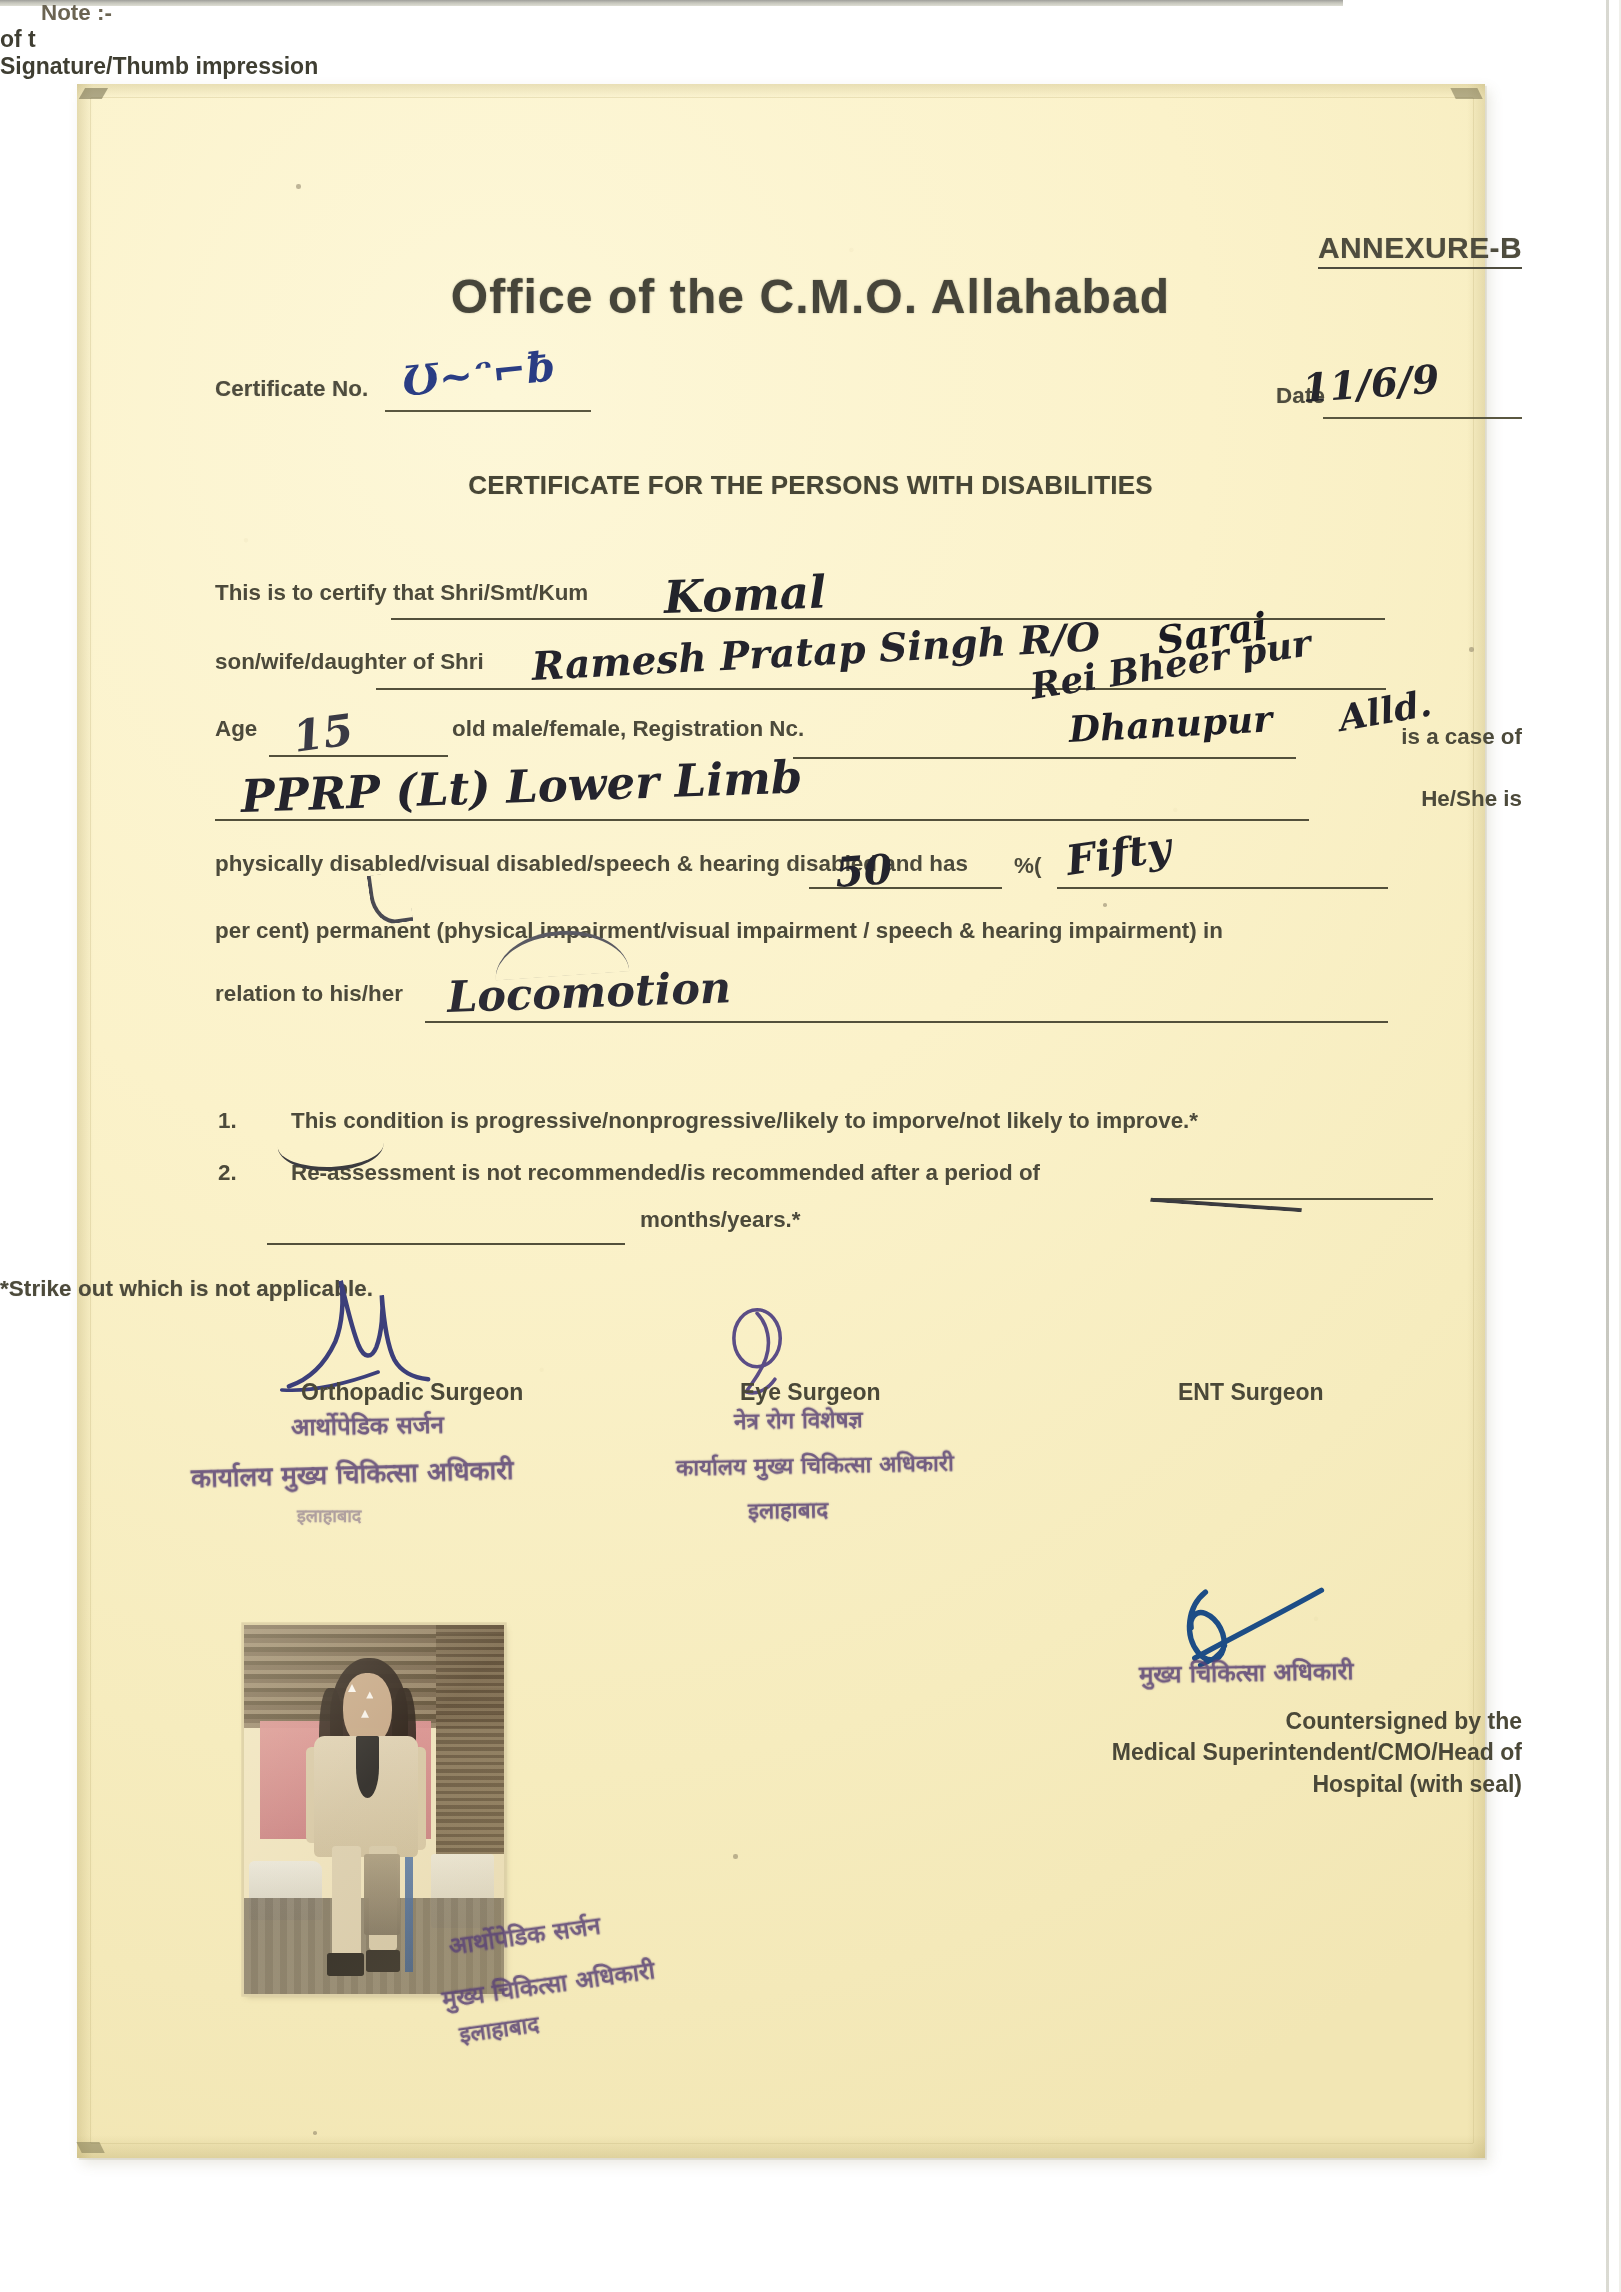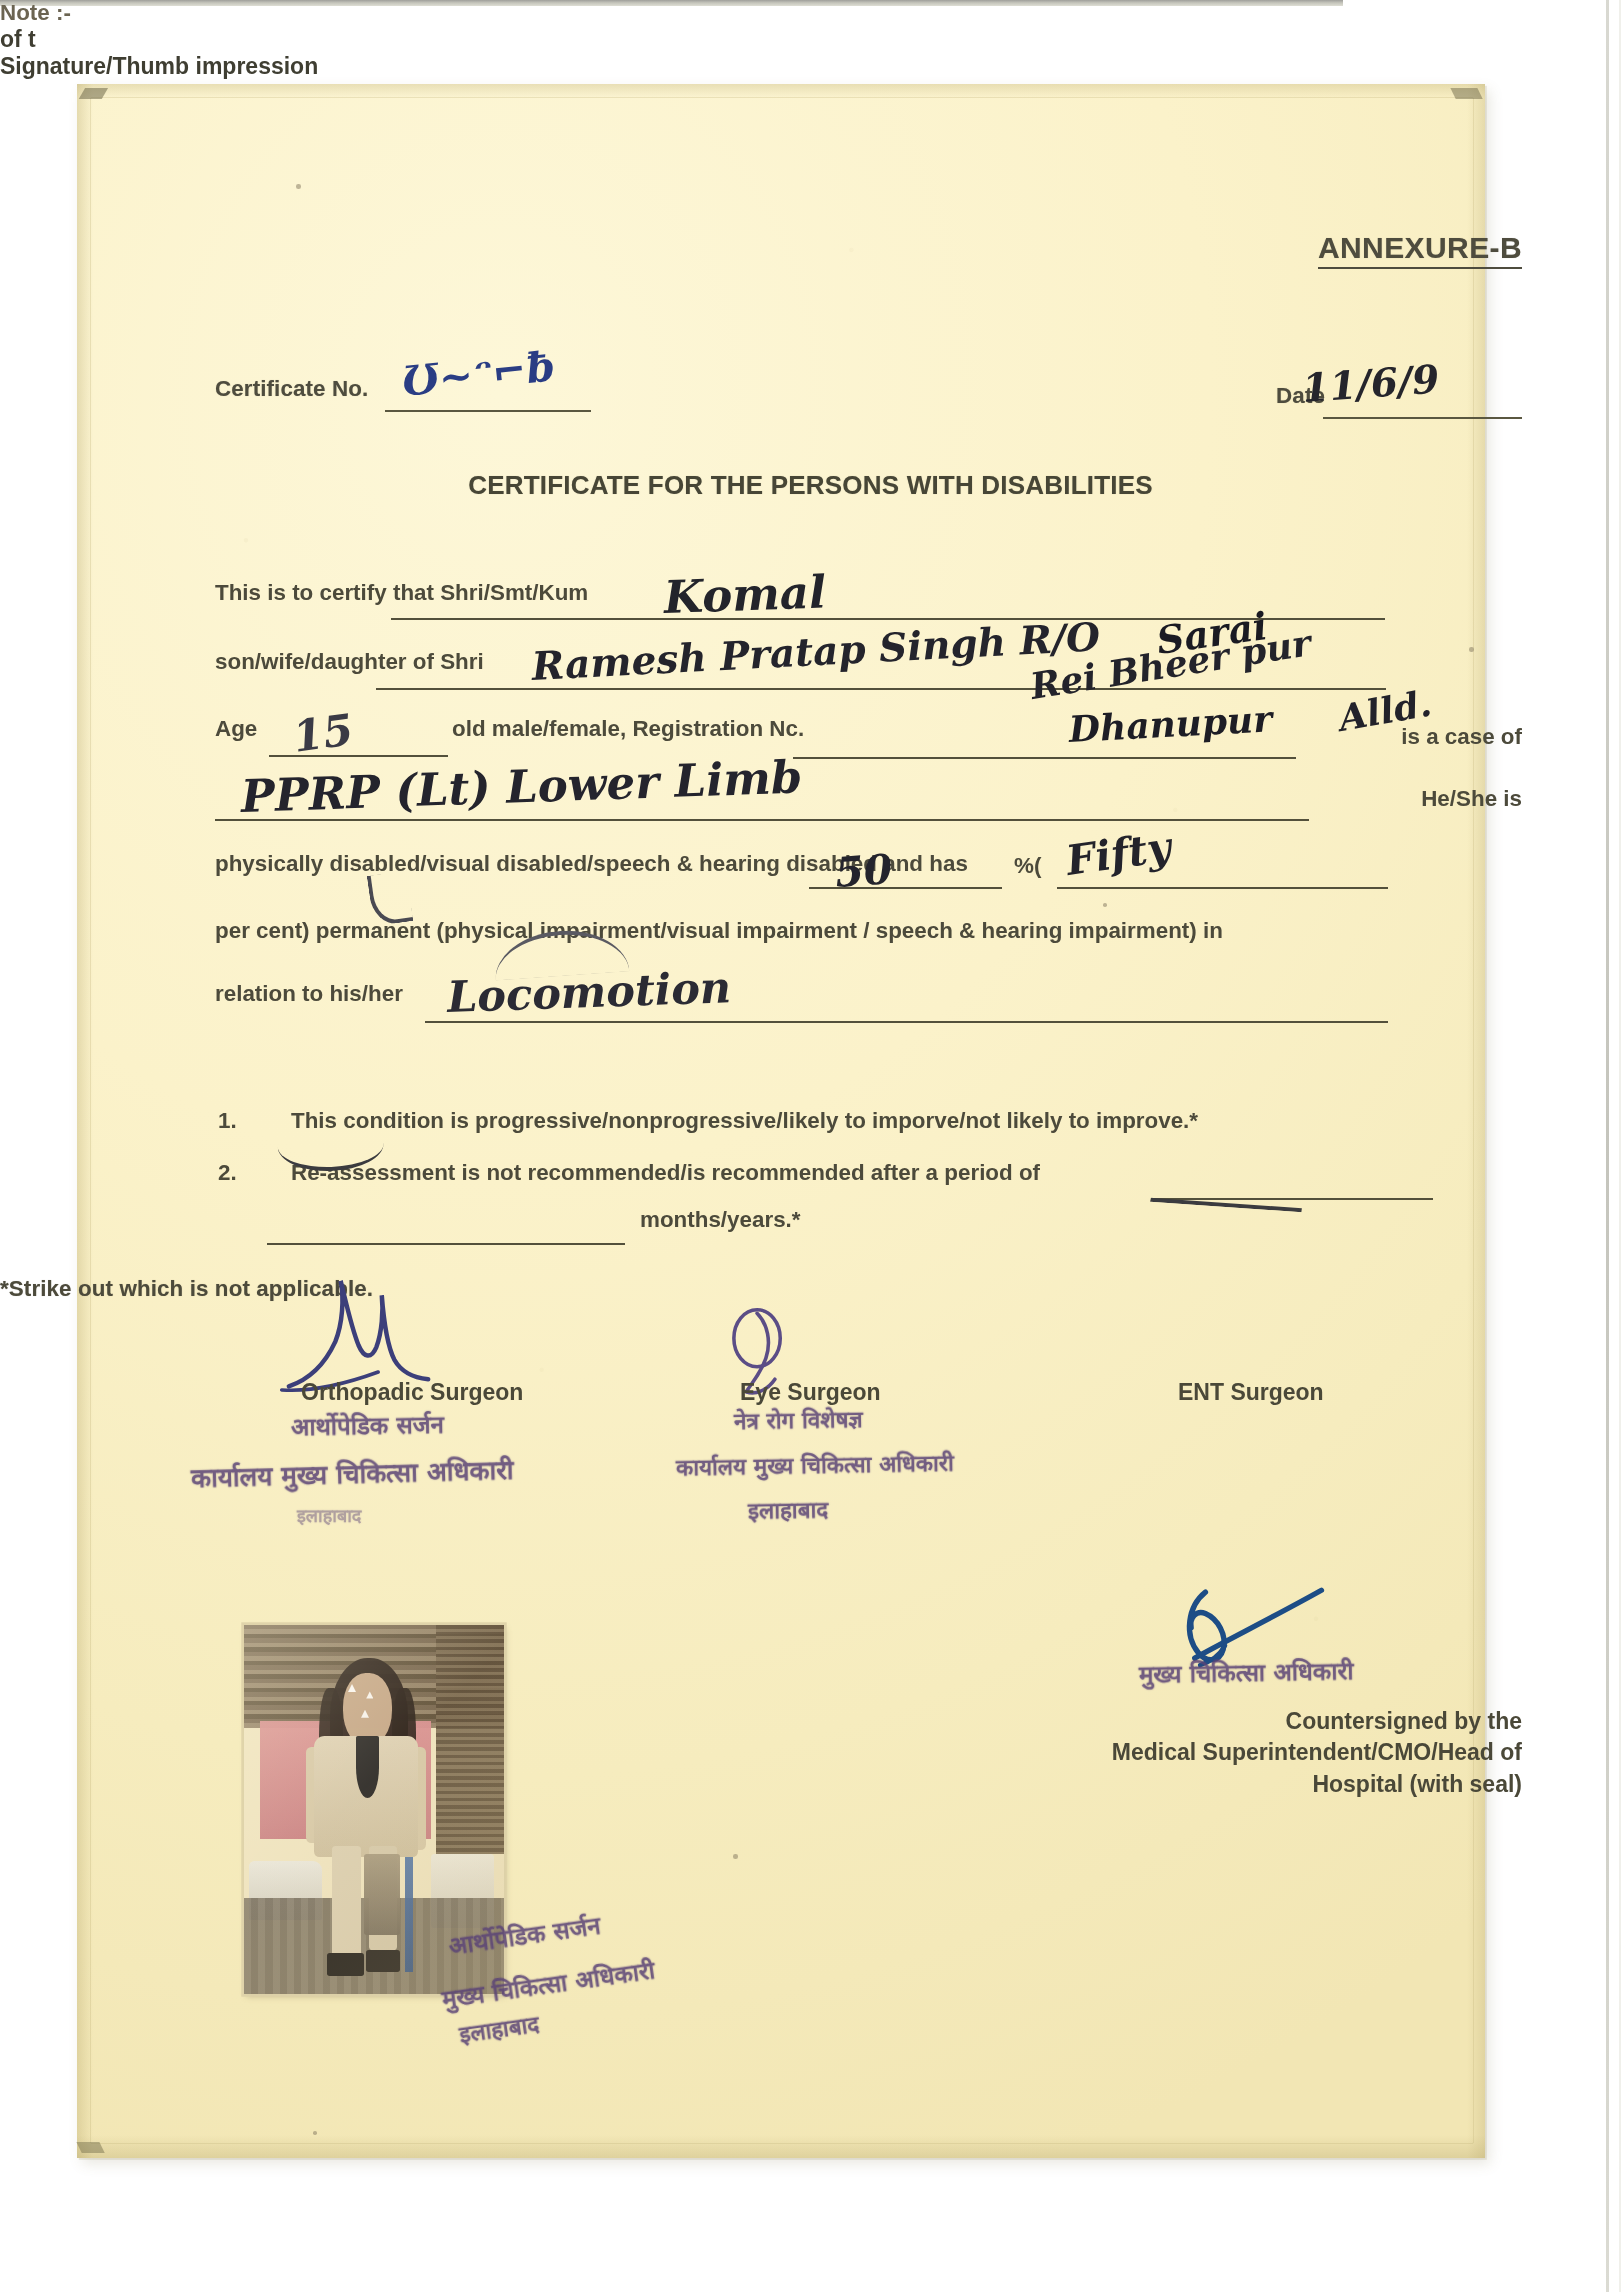--- a/index.html
+++ b/index.html
@@ -146,21 +146,21 @@
 
   #l5-label{left:215px;top:851px;}
   #l5-pct{left:1014px;top:853px;}
   #l5-rule-a{left:809px;top:887px;width:193px;}
   #l5-rule-b{left:1057px;top:887px;width:331px;}
 
   #l6-label{left:215px;top:918px;}
   #l7-label{left:215px;top:981px;}
   #l7-rule{left:425px;top:1021px;width:963px;}
 
-  #note-label{left:215px;top:1051px;font-size:22.4px;font-weight:600;color:#6b6452;}
+  #note-label{left:215px;top:1051px;font-size:22.4px;font-weight:600;color:#6b6452;padding-left:41px;}
 
   #n1-num{left:218px;top:1108px;}
   #n1-text{left:291px;top:1108px;text-align:center;}
   #n2-num{left:218px;top:1160px;}
   #n2-text{left:291px;top:1160px;}
   #n2-rule{left:1151px;top:1198px;width:282px;}
   #n2b-rule{left:267px;top:1243px;width:358px;}
   #n2b-text{left:640px;top:1207px;}
 
   #strike-note{
@@ -337,20 +337,21 @@
   <div id="paper-corner-tl"></div>
   <div id="paper-corner-tr"></div>
   <div id="paper-corner-bl"></div>
   <div id="paper-noise"></div>
 </div>
 
 <div class="doc">
 
   <div class="printed" id="annexure">ANNEXURE-B</div>
 
+  <div class="printed" id="office-title">Office of the C.M.O. Allahabad</div>
 
   <div class="printed reg" id="cert-no-label">Certificate No.</div>
   <div id="cert-no-rule"></div>
   <div class="hand" id="hw-certno">Ʊ~ᵔ⌐ƀ</div>
 
   <div class="printed reg" id="date-label">Date</div>
   <div id="date-rule"></div>
   <div class="hand" id="hw-date">11/6/9</div>
 
   <div class="printed" id="cert-heading">CERTIFICATE FOR THE PERSONS WITH DISABILITIES</div>

